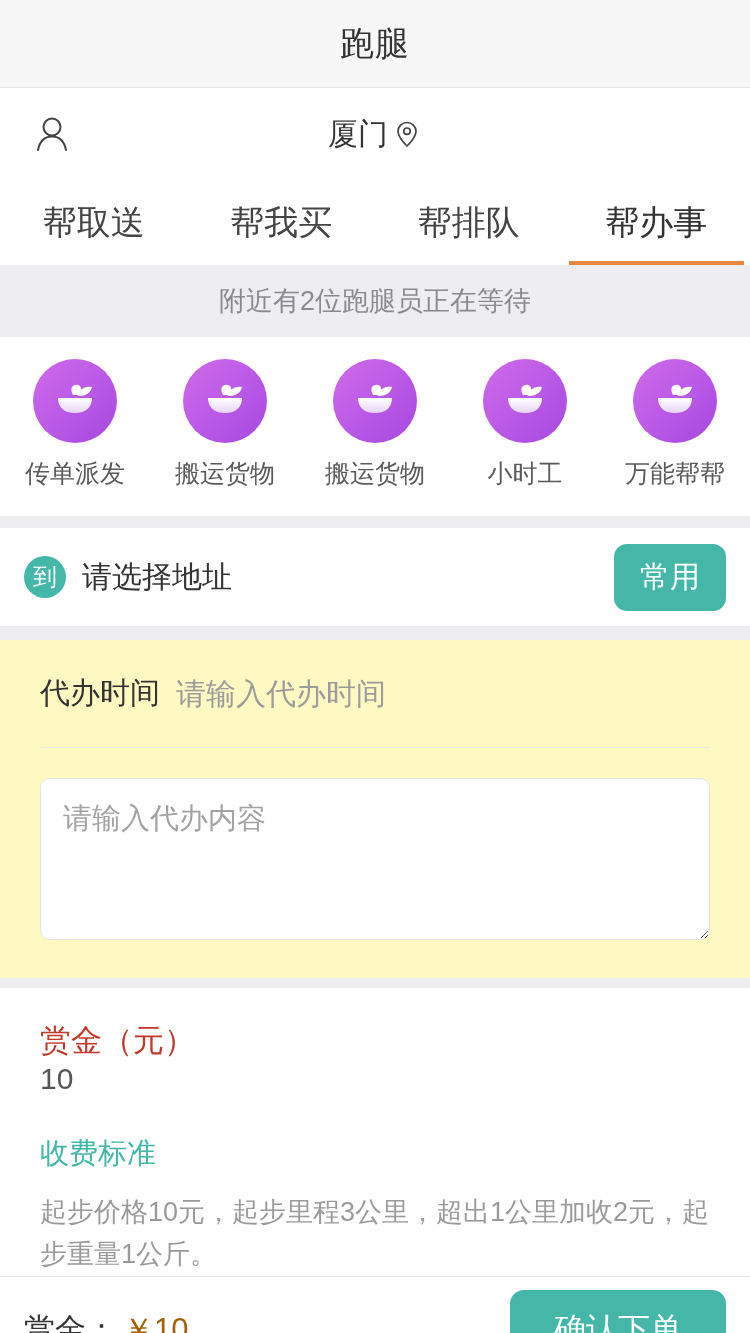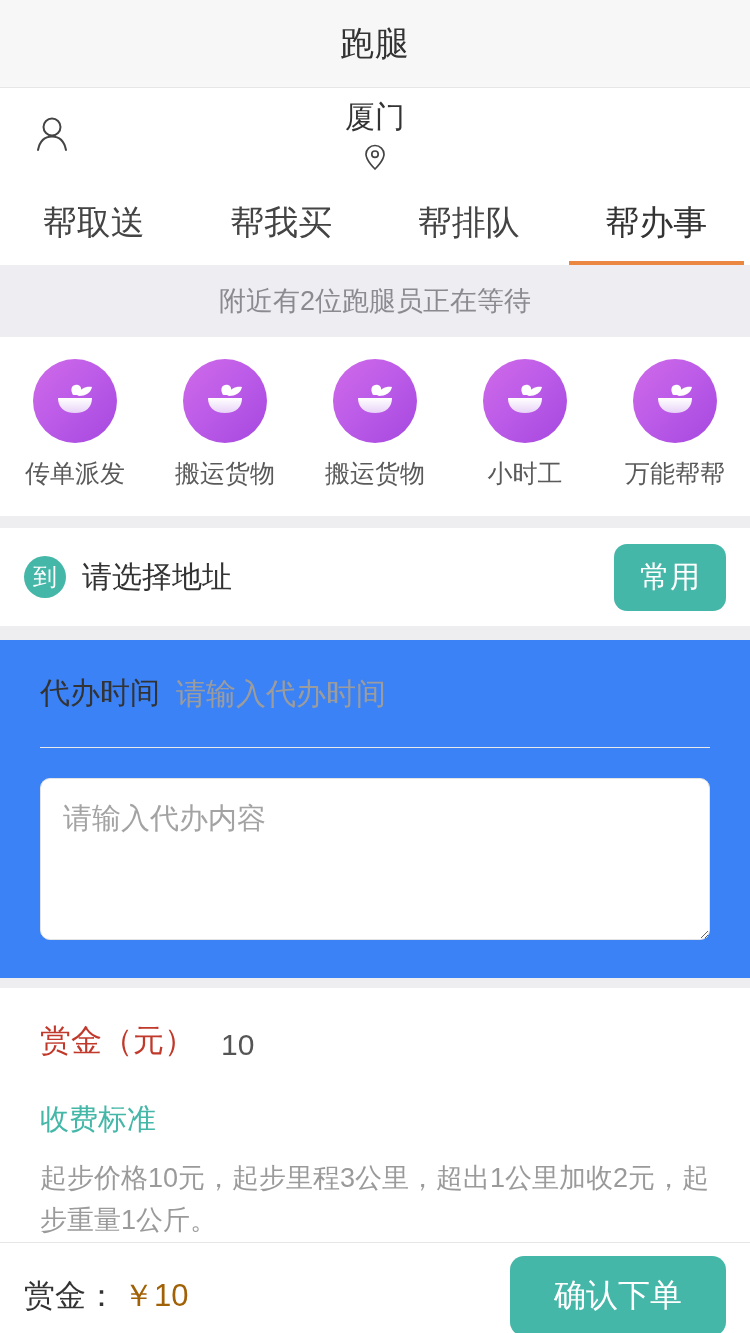--- a/index.html
+++ b/index.html
@@ -54,21 +54,20 @@
     height: 44px;
     display: flex;
     align-items: center;
     justify-content: center;
   }
   .city-wrap {
     margin: 0 auto;
     display: flex;
     align-items: center;
     gap: 4px;
-    flex-direction: column;
   }
   .city-text {
     font-size: 30px;
     color: #333333;
   }
   .pin-icon { width: 30px; height: 30px; display: block; }
 
   
   .tabs {
     height: 85px;
@@ -181,21 +180,21 @@
     font-size: 30px;
     border: none;
     border-radius: 13px;
     padding: 13px 26px;
     font-family: inherit;
     cursor: pointer;
   }
 
   
   .form-block {
-    background: #3b82f6;
+    background: #fef9c3;
     padding: 0 40px;
     flex: none;
   }
   .time-row {
     display: flex;
     align-items: center;
     height: 108px;
     border-bottom: 1px solid #e9e9e9;
   }
   .time-label {
@@ -232,21 +231,22 @@
   .content-ta::placeholder { color: #a3a3a3; }
 
   
   .bounty-block {
     background: #ffffff;
     padding: 32px 40px 0 40px;
     flex: none;
   }
   .bounty-row {
     display: flex;
-    align-items: flex-end;
+    align-items: flex-start;
+    flex-direction: column;
   }
   .bounty-label {
     font-size: 31px;
     color: #c0392b;
     margin-right: 26px;
   }
   .bounty-value {
     font-size: 30px;
     color: #555555;
     border: none;

